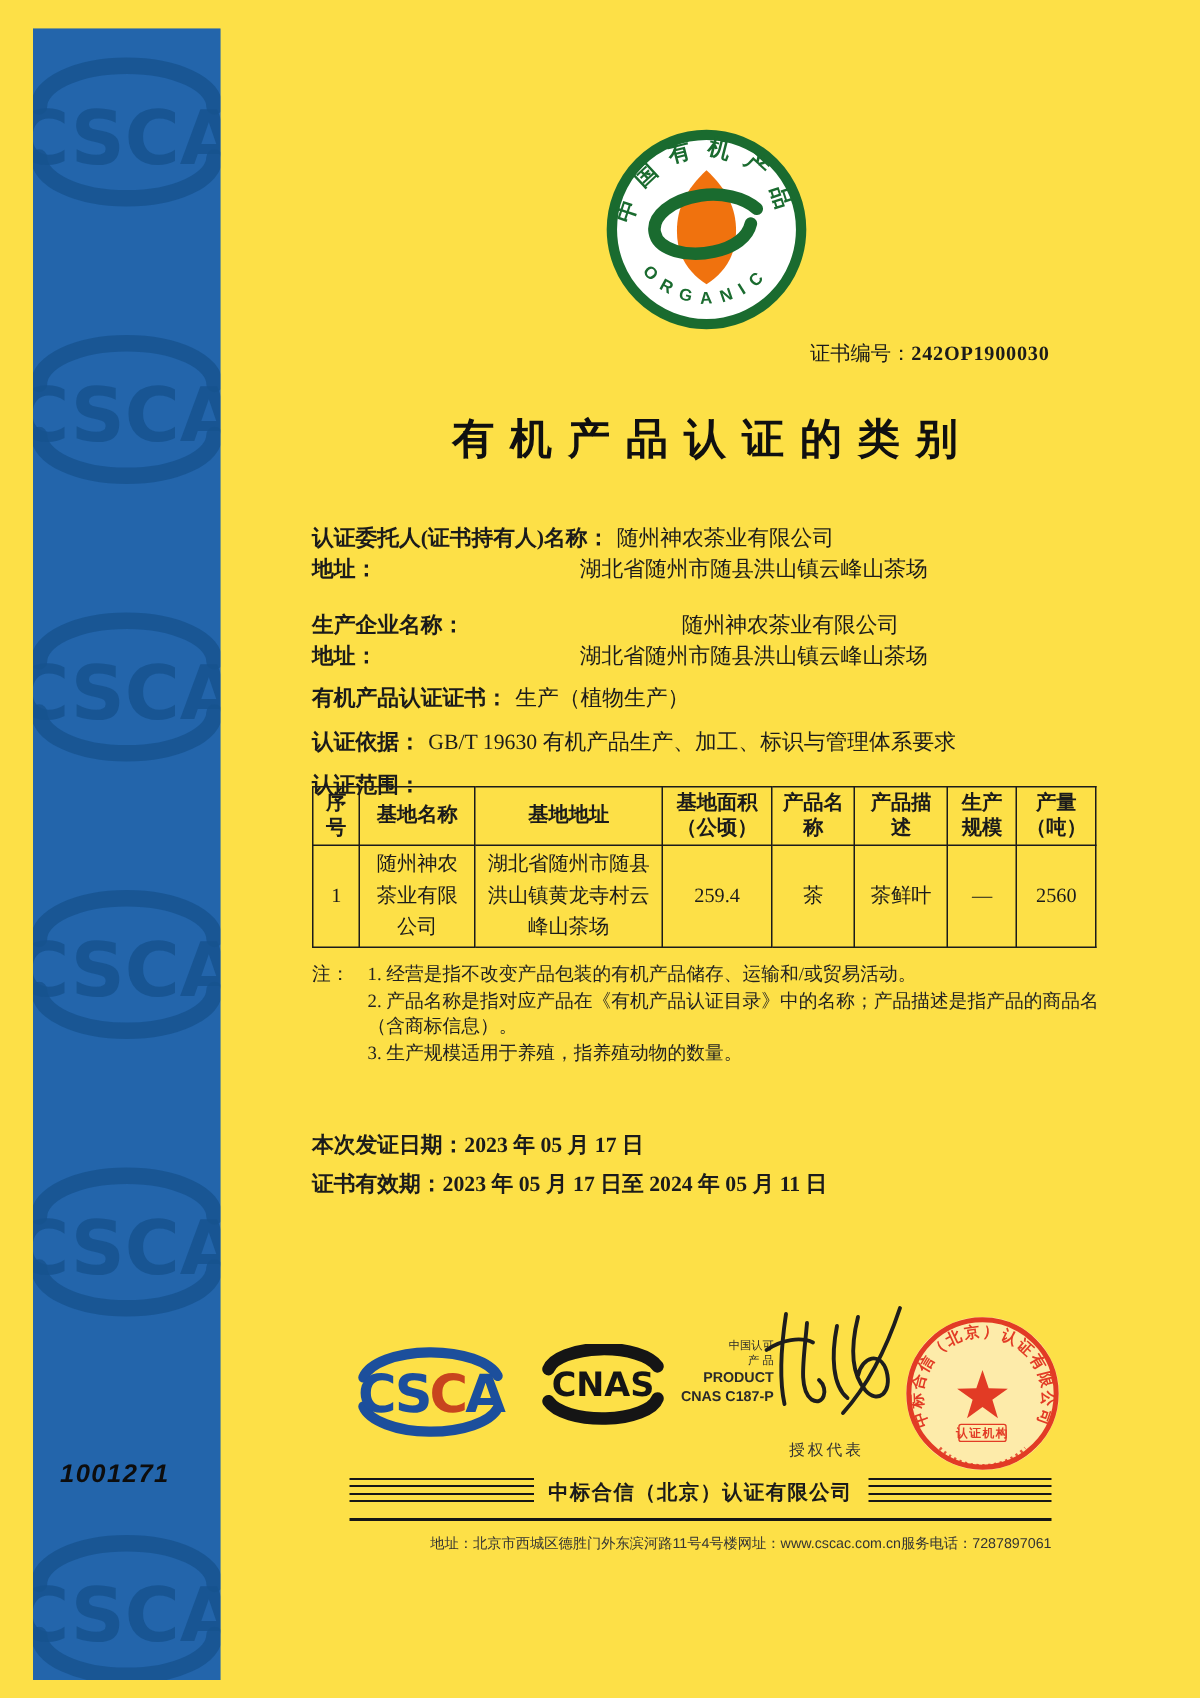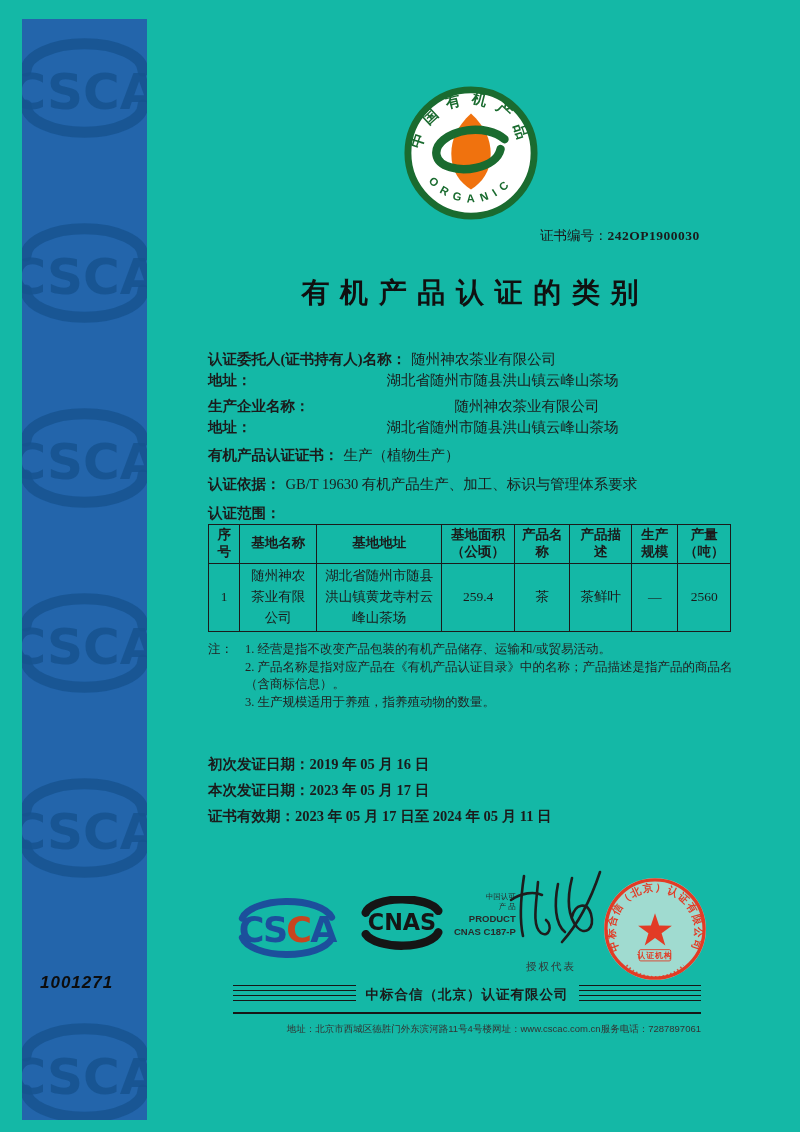--- a/index.html
+++ b/index.html
@@ -1,16 +1,16 @@
 <!DOCTYPE html>
 <html><head>
 <meta charset="utf-8">
 <style>
   html,body{margin:0;padding:0;background:#e8e8e8;}
-  .page{position:relative;width:800px;height:1132px;background:#14b8a6;margin:0 auto;
+  .page{position:relative;width:800px;height:1132px;background:#fde047;margin:0 auto;
         font-family:"Liberation Serif","DejaVu Serif",serif;color:#1b1b1b;overflow:hidden;}
 
   
   .strip{position:absolute;left:22px;top:19px;width:125px;height:1101px;background:#2365ab;overflow:hidden;}
   .strip svg{display:block;}
   .serial{position:absolute;left:18px;top:954px;font-family:"Liberation Sans","DejaVu Sans",sans-serif;
           font-size:17px;font-weight:700;letter-spacing:1px;color:#0d0d0d;font-style:italic;}
 
   
   .seal{position:absolute;left:402px;top:84px;width:138px;height:138px;}
@@ -21,21 +21,21 @@
 
   .title{position:absolute;left:208px;top:274px;width:524px;margin:0;text-align:center;
          font-size:28px;font-weight:700;letter-spacing:.38em;text-indent:.38em;color:#101010;}
 
   
   .fields{position:absolute;left:208px;top:349px;width:530px;font-size:14.5px;line-height:21px;}
   .frow{white-space:nowrap;}
   .flabel{font-weight:700;}
   .fr1 .fvalue{margin-left:5px;}
   .fr2 .fvalue{margin-left:135px;}
-  .fr3{margin-top:5px;}
+  .fr3{margin-top:16px;}
   .fr3 .fvalue{margin-left:145px;}
   .fr4 .fvalue{margin-left:135px;}
   .fr5{margin-top:7px;}
   .fr5 .fvalue{margin-left:5px;}
   .fr6{margin-top:8px;}
   .fr6 .fvalue{margin-left:5px;}
   .fr7{margin-top:8px;}
 
   
   .scope-table{position:absolute;left:208px;top:524px;width:523px;border-collapse:collapse;
@@ -215,23 +215,20 @@
     <div class="nitems">
       <div class="nitem">1. 经营是指不改变产品包装的有机产品储存、运输和/或贸易活动。</div>
       <div class="nitem">2. 产品名称是指对应产品在《有机产品认证目录》中的名称；产品描述是指产品的商品名（含商标信息）。</div>
       <div class="nitem">3. 生产规模适用于养殖，指养殖动物的数量。</div>
     </div>
   </div>
 
 
   <div class="dates">
     <div>
-      <span>初次发证日期：</span><span>2019 年 05 月 16 日</span>
-    </div>
-    <div>
       <span>本次发证日期：</span><span>2023 年 05 月 17 日</span>
     </div>
     <div>
       <span>证书有效期：</span><span>2023 年 05 月 17 日至 2024 年 05 月 11 日</span>
     </div>
   </div>
 
   <div class="marks">
 
     <svg class="mark-csca" width="102" height="72" viewBox="0 0 104 74">

